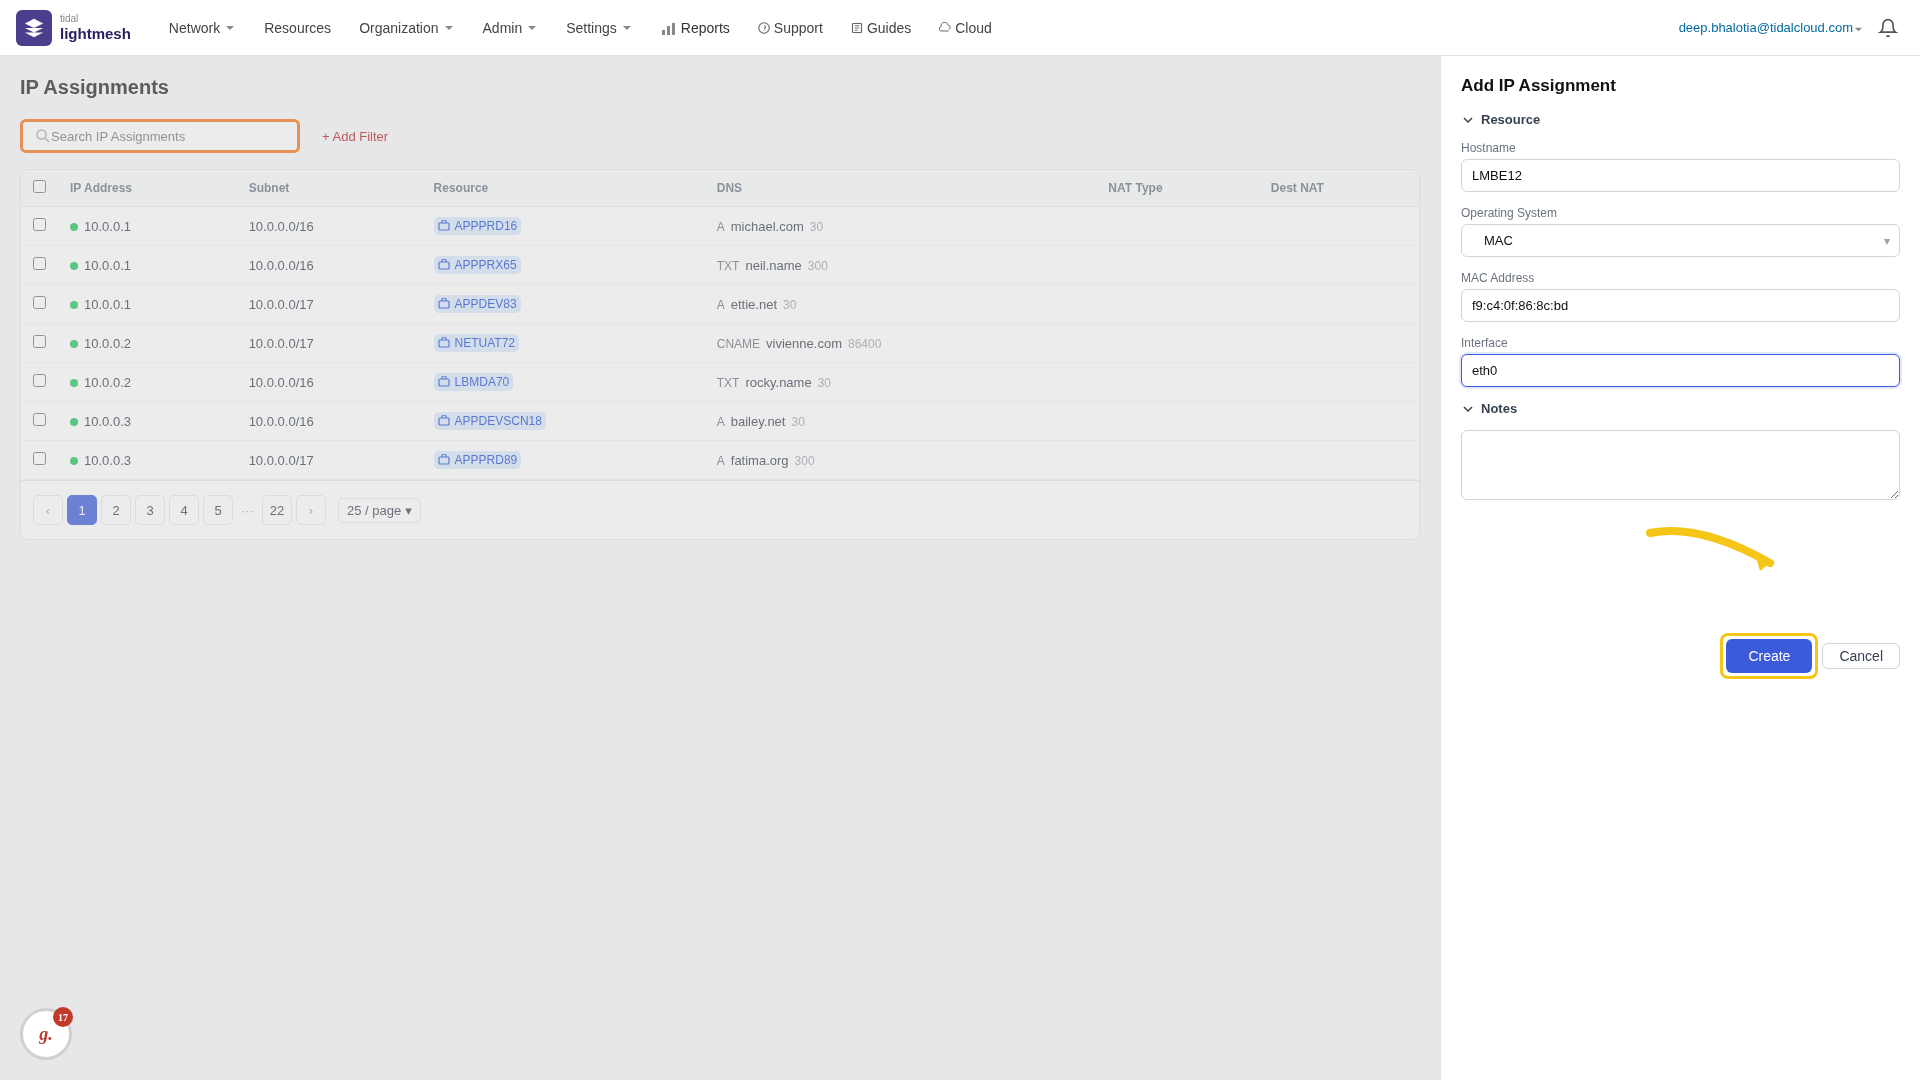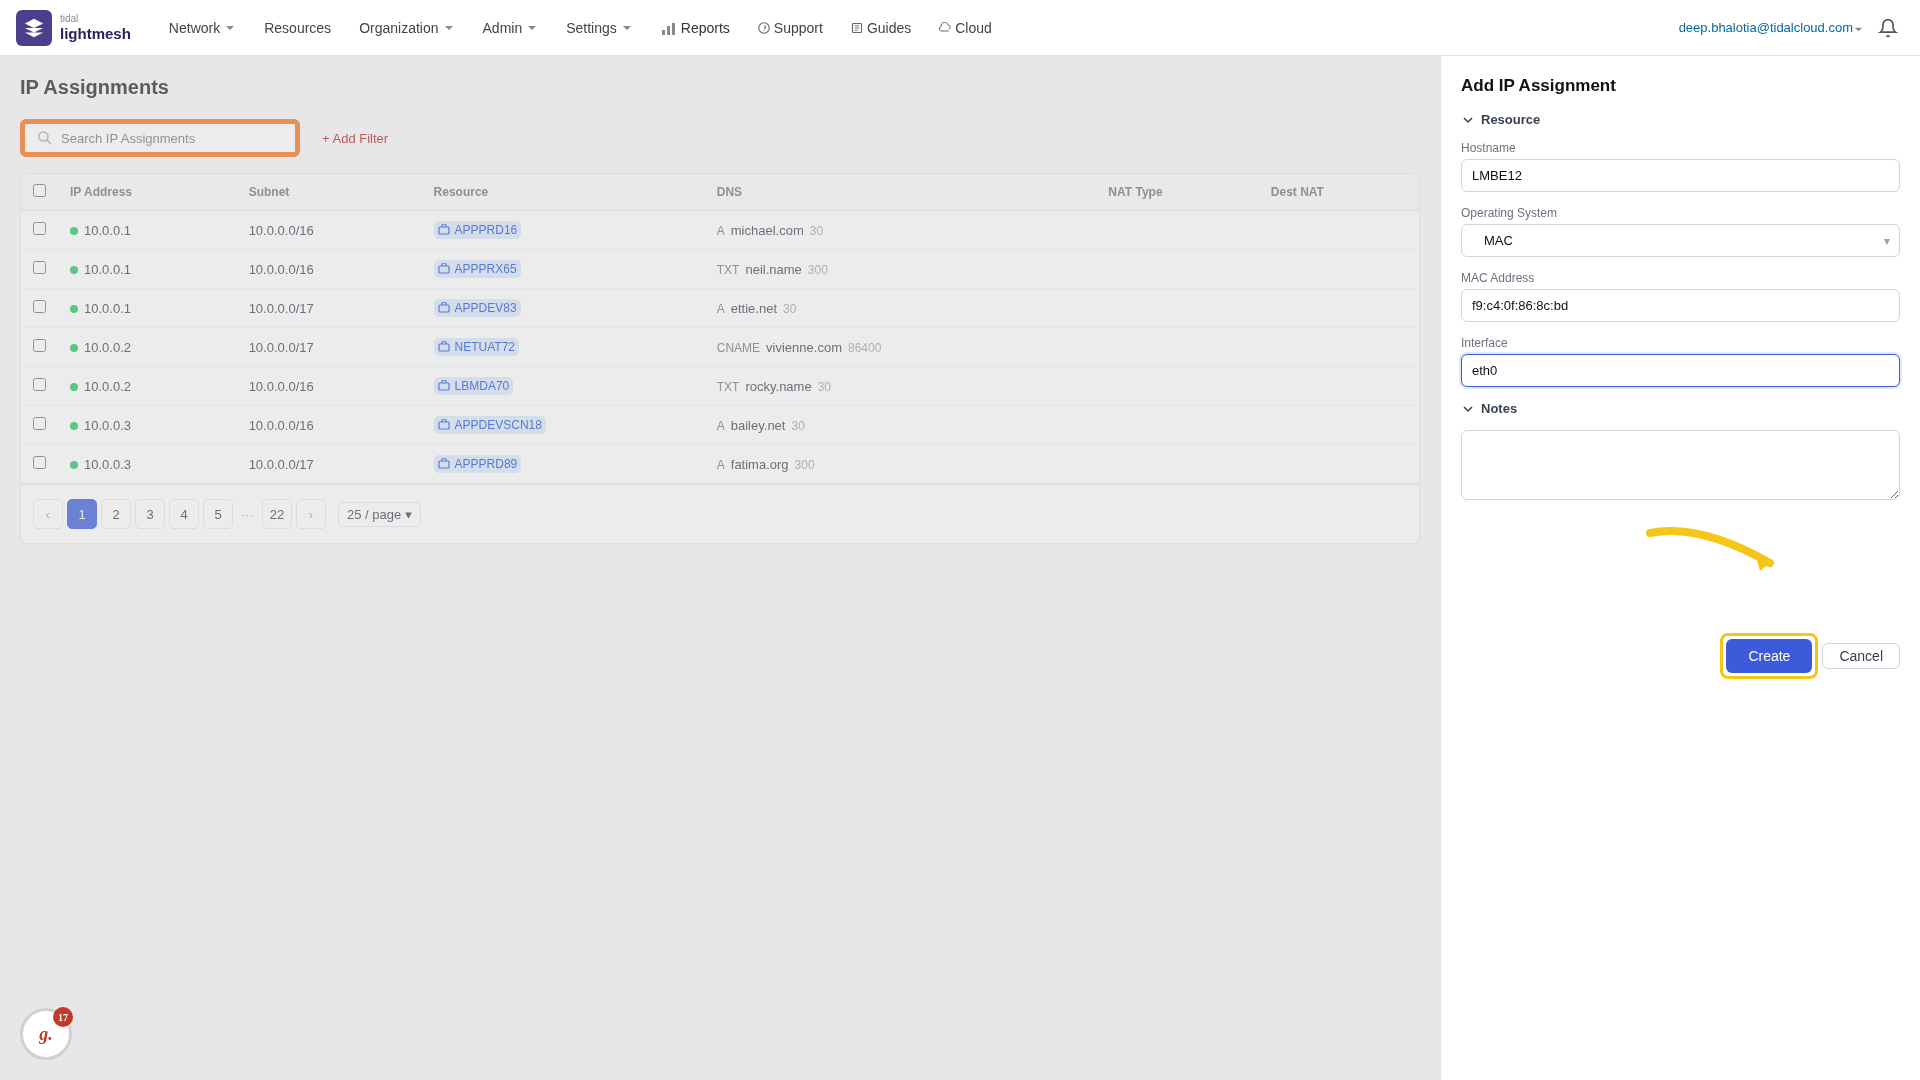--- a/index.html
+++ b/index.html
@@ -24,21 +24,21 @@
     .user-email { font-size: 13px; color: #0369a1; display: flex; align-items: flex-end; cursor: pointer; }
 
     
     .main-layout { display: flex; height: calc(100vh - 56px); overflow: hidden; }
 
     
     .left-panel { flex: 1; overflow-y: auto; background: #f7f8fa; padding: 20px; }
     .page-title { font-size: 20px; font-weight: 600; color: #222; margin-bottom: 20px; }
 
     .toolbar { display: flex; align-items: center; gap: 12px; margin-bottom: 16px; }
-    .search-box { display: flex; align-items: center; border: 5px solid #f97316; border-radius: 6px; background: #fff; padding: 6px 12px; gap: 8px; width: 280px; }
+    .search-box { display: flex; align-items: center; border: 3px solid #f97316; border-radius: 6px; background: #fff; padding: 6px 12px; gap: 0; width: 280px; }
     .search-box input { border: none; outline: none; font-size: 13px; color: #555; background: transparent; width: 100%; }
     .search-box svg { width: 16px; height: 16px; fill: #aaa; flex-shrink: 0; }
     .add-filter-btn { display: flex; align-items: center; gap: 4px; color: #b91c1c; font-size: 13px; cursor: pointer; padding: 6px 10px; }
 
     
     .table-wrapper { background: #fff; border-radius: 8px; border: 1px solid #e5e7eb; overflow: hidden; }
     table { width: 100%; border-collapse: collapse; }
     thead th { background: #f9fafb; font-size: 12px; font-weight: 600; color: #6b7280; padding: 10px 12px; text-align: left; border-bottom: 1px solid #e5e7eb; white-space: nowrap; }
     thead th:first-child { width: 36px; }
     tbody tr { border-bottom: 1px solid #f3f4f6; }

